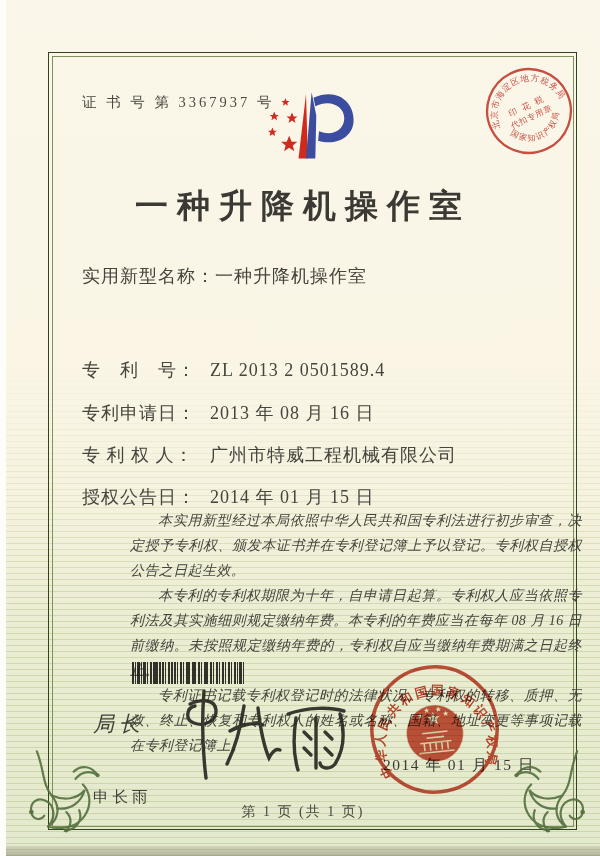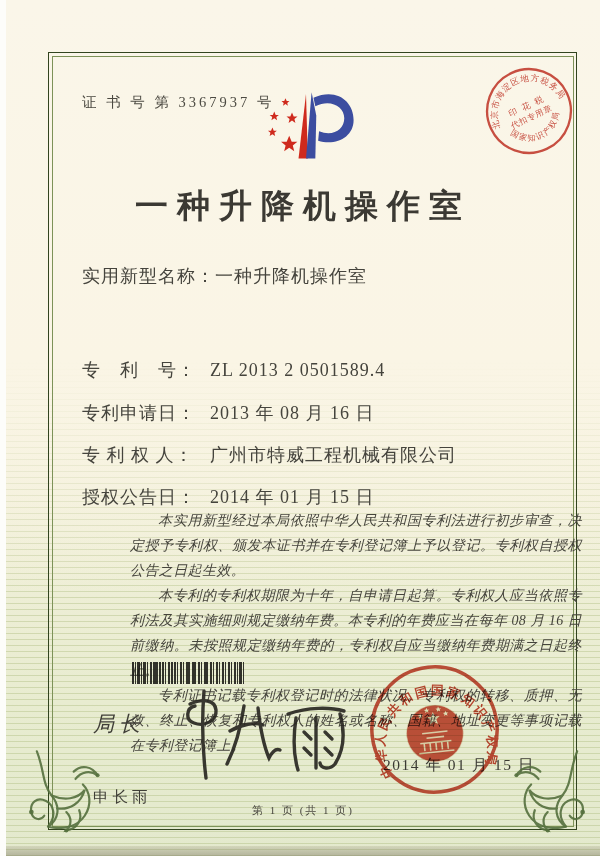--- a/index.html
+++ b/index.html
@@ -31,21 +31,21 @@
   .barcode{position:absolute;left:126px;top:662px;width:113px;height:22px;opacity:.88;
       background:
        repeating-linear-gradient(90deg,#191915 0 2px,transparent 2px 3px,#191915 3px 4px,transparent 4px 6px),
        repeating-linear-gradient(90deg,transparent 0 5px,#191915 5px 7px,transparent 7px 11px,#191915 11px 12px,transparent 12px 17px);}
   .sig-title{position:absolute;left:87px;top:710px;font-size:21px;letter-spacing:5px;color:#3f3e37;font-style:italic;}
   .sig-name{position:absolute;left:87px;top:747px;font-size:15.5px;letter-spacing:4px;color:#3f3e37;margin-top:40px;}
   .autograph{position:absolute;left:162px;top:686px;width:196px;height:100px;}
   .office-seal{position:absolute;left:360px;top:661px;width:137px;height:137px;
       transform:rotate(-6deg);mix-blend-mode:multiply;opacity:.92;}
   .issue-date{position:absolute;left:377px;top:755px;font-size:15.5px;letter-spacing:1.5px;color:#3b3a33;}
-  .footer{position:absolute;left:0;right:0;top:803px;text-align:center;font-size:11px;
+  .footer{position:absolute;left:0;right:0;top:803px;text-align:center;font-size:14px;
       letter-spacing:2px;color:#4a4840;}
   .flourish{position:absolute;width:92px;height:92px;}
   .flourish.bl{left:18px;top:744px;}
   .flourish.br{left:492px;top:744px;transform:scaleX(-1);}
   .seal-text{font-family:"Liberation Serif","DejaVu Serif",serif;}
 </style>
 </head>
 <body>
 
 <div class="page">

